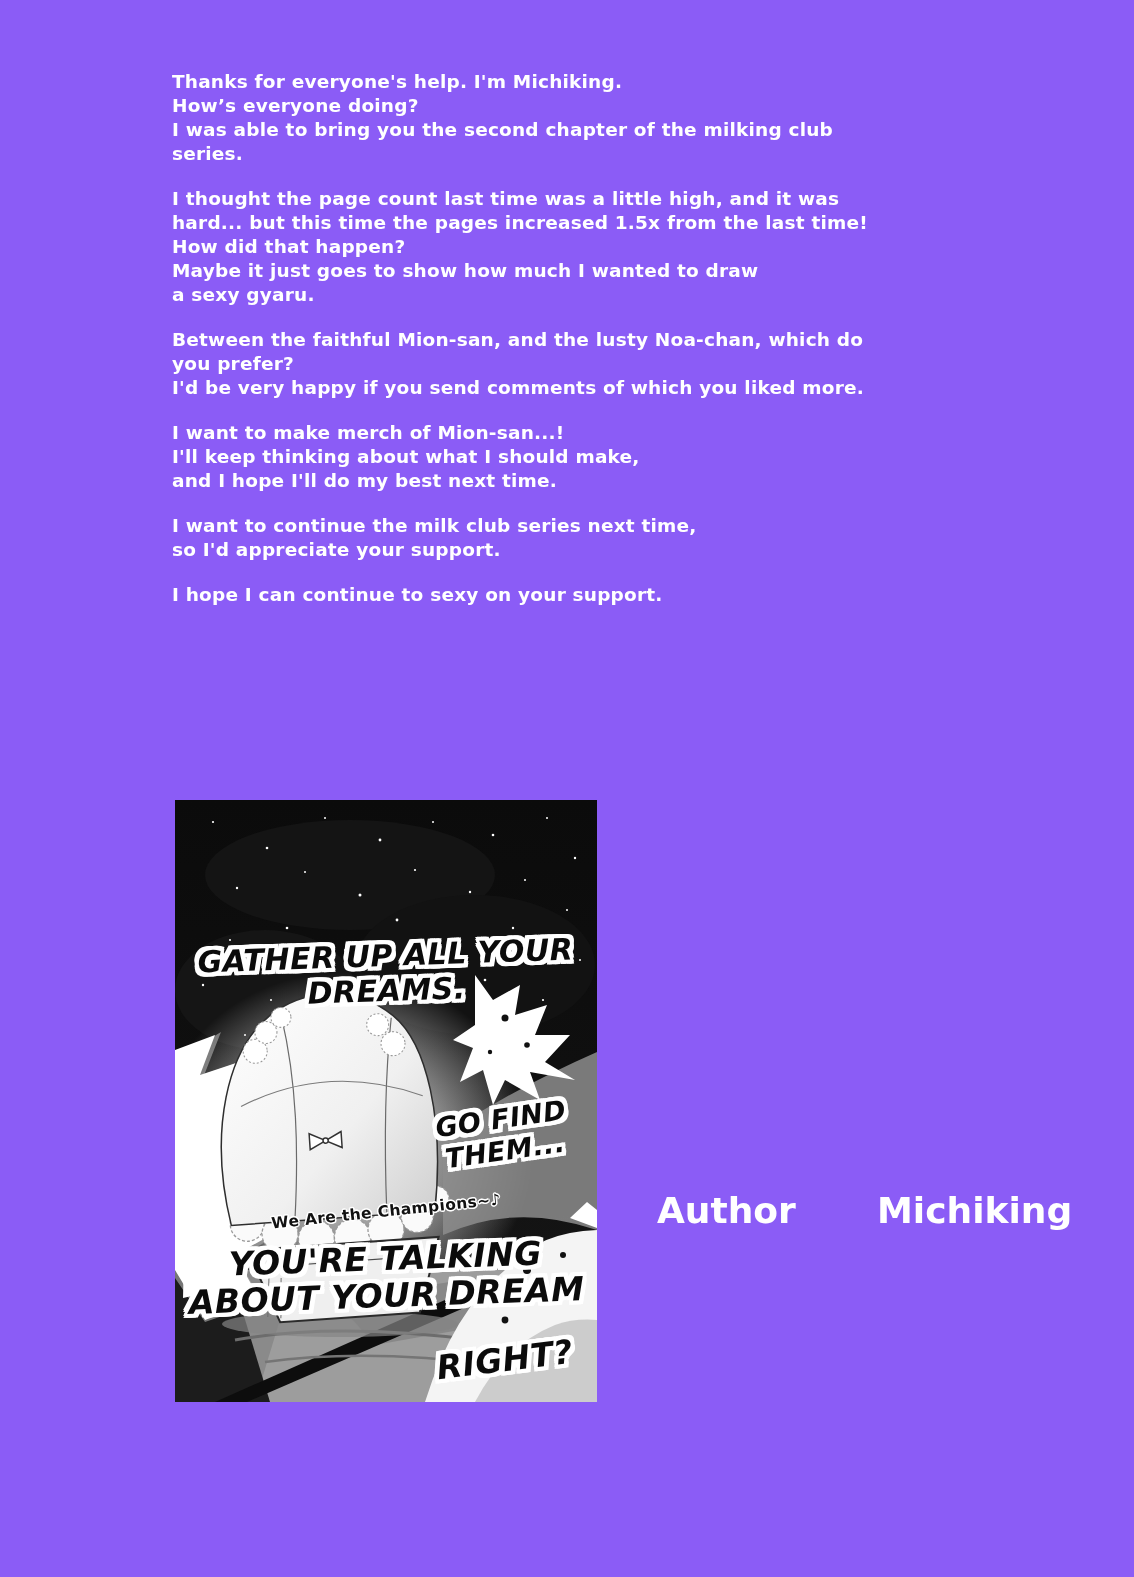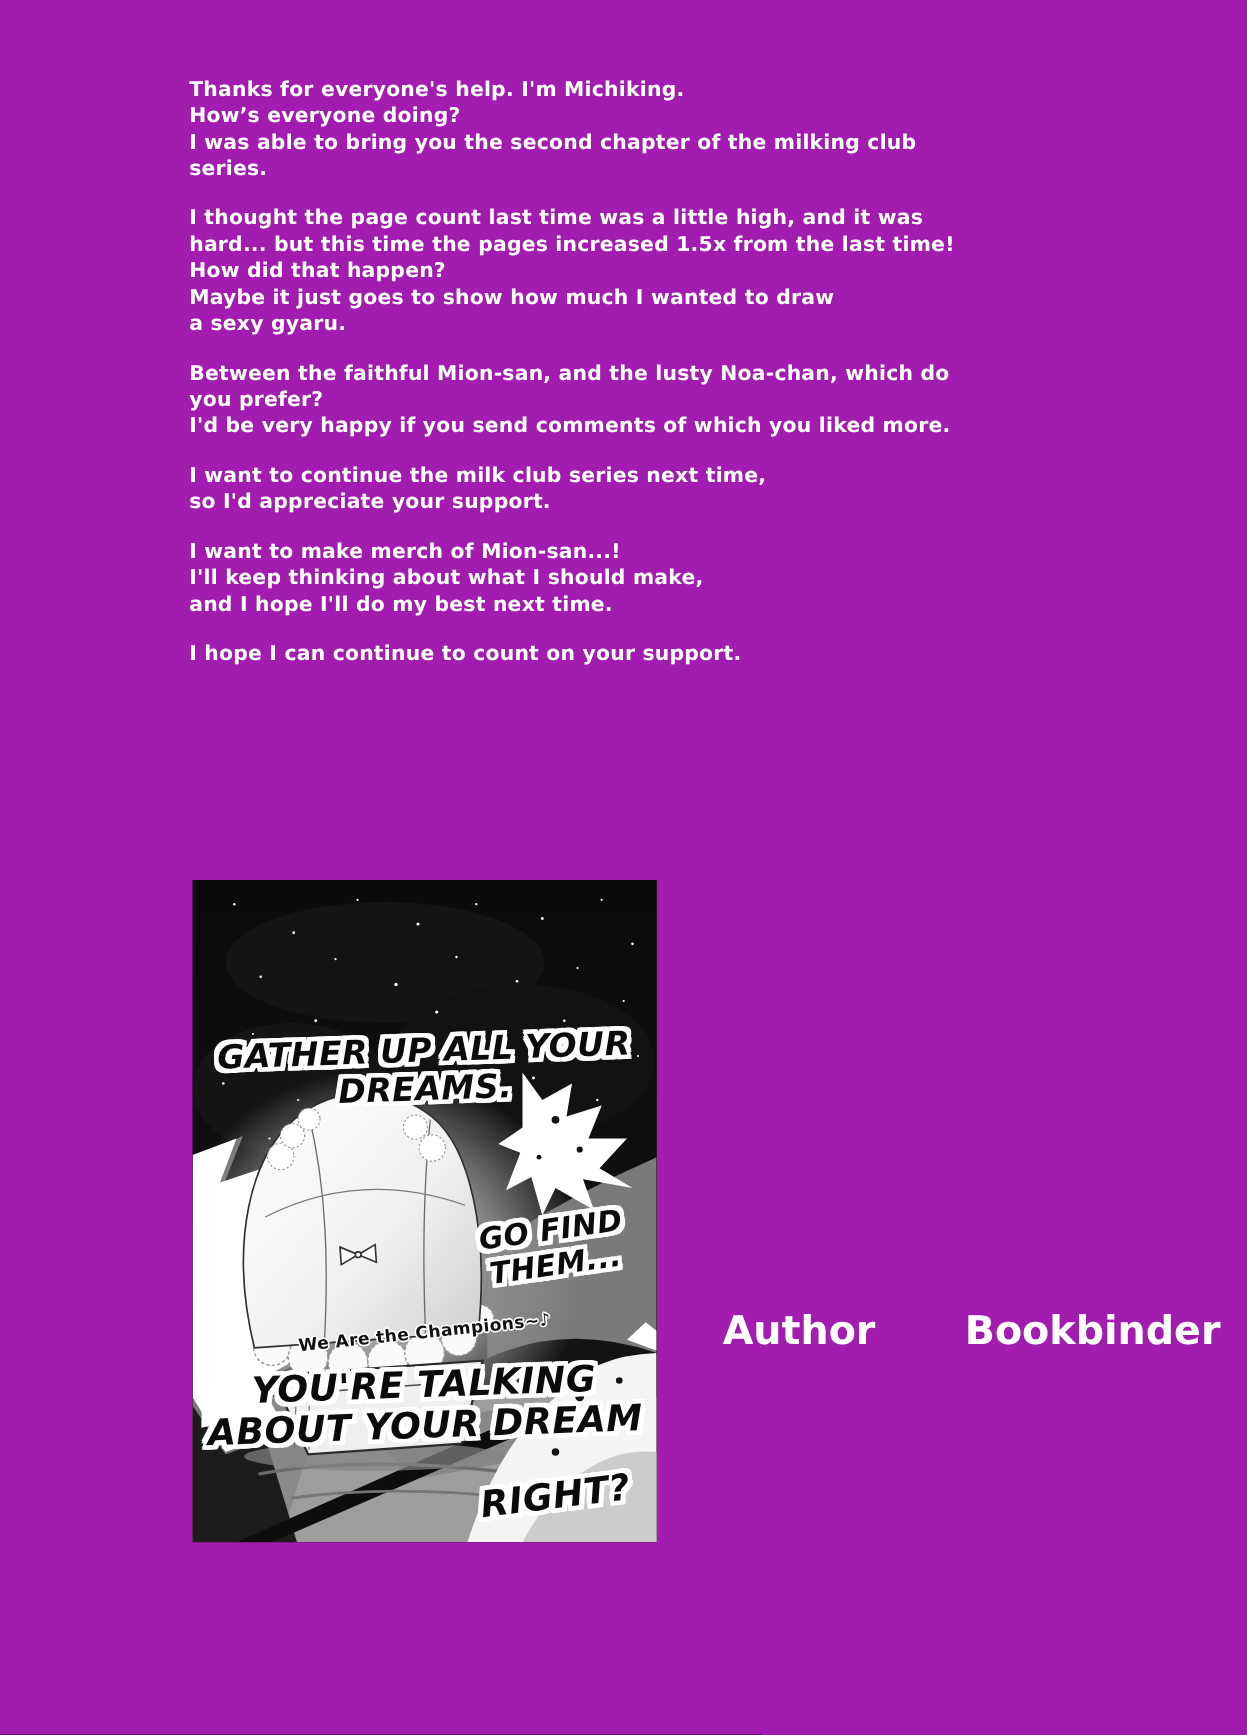--- a/index.html
+++ b/index.html
@@ -4,21 +4,21 @@
 <style>
   html, body {
     margin: 0;
     padding: 0;
     background: #000;
   }
   .page {
     position: relative;
     width: 1134px;
     height: 1577px;
-    background: #a21caf;
+    background: #8b5cf6;
     overflow: hidden;
     font-family: "DejaVu Sans", "Liberation Sans", sans-serif;
   }
 
   
   .afterword {
     position: absolute;
     left: 172px;
     top: 70px;
     width: 940px;
@@ -118,26 +118,26 @@
 I was able to bring you the second chapter of the milking club
 series.</p>
     <p>I thought the page count last time was a little high, and it was
 hard... but this time the pages increased 1.5x from the last time!
 How did that happen?
 Maybe it just goes to show how much I wanted to draw
 a sexy gyaru.</p>
     <p>Between the faithful Mion-san, and the lusty Noa-chan, which do
 you prefer?
 I'd be very happy if you send comments of which you liked more.</p>
-    <p>I want to continue the milk club series next time,
-so I'd appreciate your support.</p>
     <p>I want to make merch of Mion-san...!
 I'll keep thinking about what I should make,
 and I hope I'll do my best next time.</p>
-    <p>I hope I can continue to count on your support.</p>
+    <p>I want to continue the milk club series next time,
+so I'd appreciate your support.</p>
+    <p>I hope I can continue to sexy on your support.</p>
   </div>
 
   <div class="panel">
     <svg viewBox="0 0 422 602" width="422" height="602">
       <defs>
         <linearGradient id="sky" x1="0" y1="0" x2="0" y2="1">
           <stop offset="0%" stop-color="#0b0b0b"></stop>
           <stop offset="55%" stop-color="#101010"></stop>
           <stop offset="100%" stop-color="#1a1a1a"></stop>
         </linearGradient>
@@ -281,17 +281,17 @@
 THEM...</div>
     <div class="txt-champions">We Are the Champions~♪</div>
     <div class="comic txt-talking">YOU'RE TALKING
 ABOUT YOUR DREAM</div>
     <div class="comic txt-right">RIGHT?</div>
   </div>
 
   <div class="credits">
     <div class="credit-row">
       <span class="credit-role">Author</span>
-      <span class="credit-name">Bookbinder</span>
+      <span class="credit-name">Michiking</span>
     </div>
   </div>
 
 </div>
 
 </body></html>

